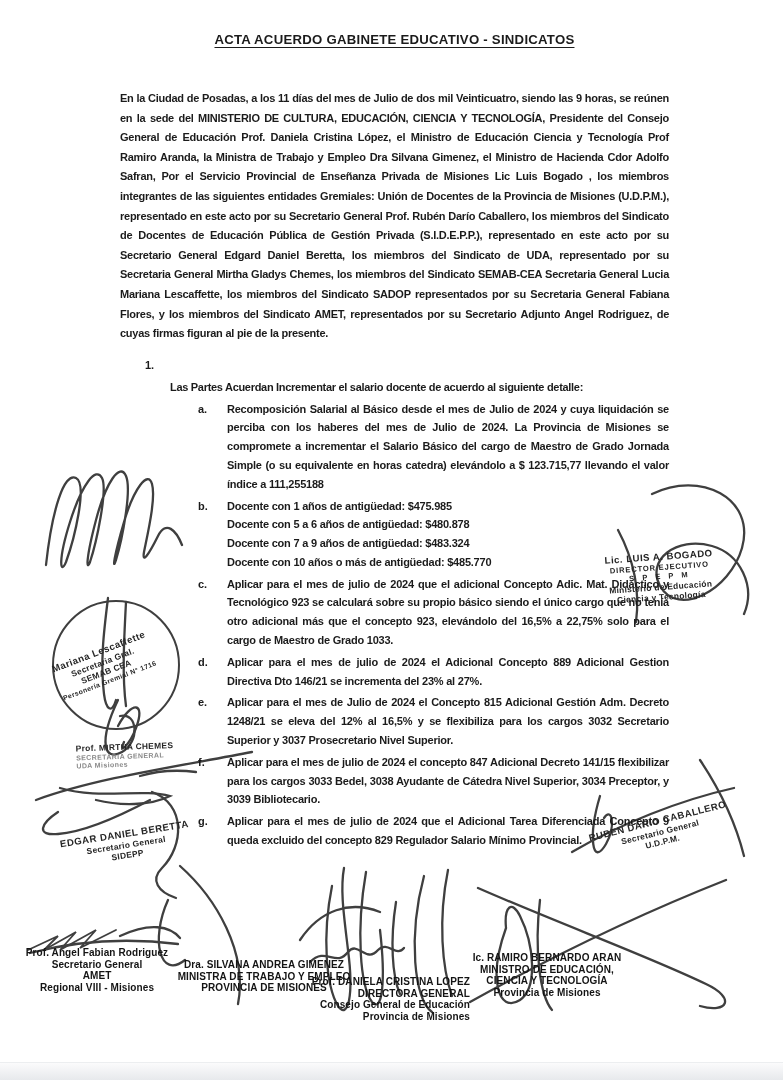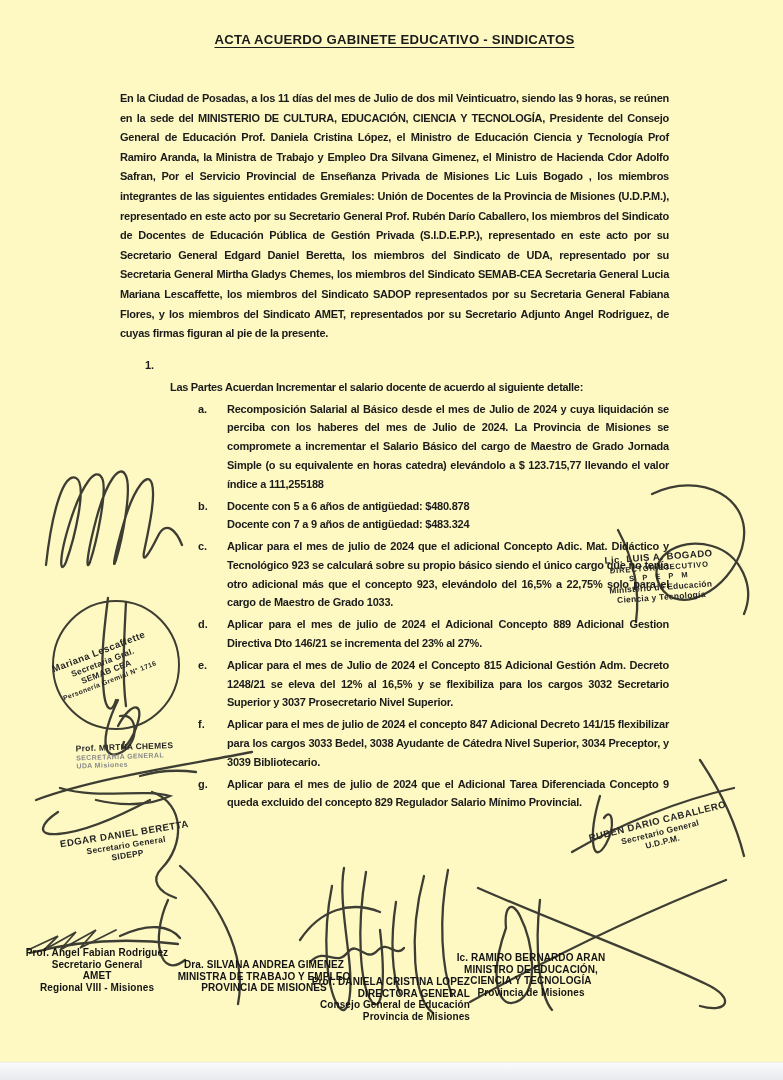--- a/index.html
+++ b/index.html
@@ -1,16 +1,16 @@
 <!DOCTYPE html>
 <html><head>
 <meta charset="utf-8">
 <style>
   html,body{margin:0;padding:0;background:#e9ebee;}
-  .page{position:relative;width:783px;height:1080px;background:#fef9c3;overflow:hidden;
+  .page{position:relative;width:783px;height:1080px;background:#ffffff;overflow:hidden;
         font-family:"Liberation Sans",sans-serif;color:#1b1b1b;}
   .doc{position:absolute;left:120px;top:32px;width:549px;}
   .title{text-align:center;font-weight:700;font-size:13.2px;letter-spacing:.25px;
          text-decoration:underline;text-underline-offset:3px;margin-bottom:42px;}
   .intro{font-size:11px;font-weight:700;line-height:19.6px;text-align:justify;
          letter-spacing:-.25px;margin:0 0 12px 0;}
   .l1{display:flex;padding-left:25px;font-size:11px;font-weight:700;line-height:18.8px;}
   .l1-num{width:25px;flex:none;}
   .l1-body{flex:1;}
   .l1-heading{letter-spacing:-.3px;margin-top:22px;}
@@ -30,21 +30,21 @@
   .s-sm{font-size:7.6px;letter-spacing:.8px;}
   .s-sp{font-size:7.6px;letter-spacing:3px;}
   .s-blur{color:#8a8a8a;font-size:7px;letter-spacing:.4px;}
   .s-tiny{font-size:6.8px;letter-spacing:.4px;}
   
   .sigblock{position:absolute;text-align:center;font-weight:700;font-size:10px;
             line-height:11.5px;color:#141414;letter-spacing:.1px;}
   .sigblock-amet{left:12px;top:947px;width:170px;}
   .sigblock-gimenez{left:175px;top:947px;width:178px;margin-top:12px;}
   .sigblock-lopez{left:286px;top:976px;width:184px;text-align:right;}
-  .sigblock-aran{left:444px;top:952px;width:174px;}
+  .sigblock-aran{left:460px;top:952px;width:174px;}
   .ink{position:absolute;left:0;top:0;pointer-events:none;}
   .camscanner{position:absolute;left:557px;top:1085px;font-size:15.5px;color:#303030;
               letter-spacing:.2px;font-weight:400;margin-left:12px;}
   .scan-edge{position:absolute;left:0;right:0;bottom:0;height:17px;
              background:linear-gradient(#fbfbfc,#e7e9ec);border-top:1px solid #eceef0;}
 </style>
 </head>
 <body>
 
 <div class="page">
@@ -59,22 +59,24 @@
         <div class="l1-heading">Las Partes Acuerdan Incrementar el salario docente de acuerdo al siguiente detalle:</div>
 
         <div class="sub-item">
           <span class="sub-letter">a.</span>
           <div class="sub-body">Recomposición Salarial al Básico desde el mes de Julio de 2024 y cuya liquidación se perciba con los haberes del mes de Julio de 2024. La Provincia de Misiones se compromete a incrementar el Salario Básico del cargo de Maestro de Grado Jornada Simple (o su equivalente en horas catedra) elevándolo a $ 123.715,77 llevando el valor índice a 111,255188</div>
         </div>
 
         <div class="sub-item">
           <span class="sub-letter">b.</span>
           <div class="sub-body">
+            <div class="b-line">Docente con 1 años de antigüedad: $475.985</div>
             <div class="b-line">Docente con 5 a 6 años de antigüedad: $480.878</div>
             <div class="b-line">Docente con 7 a 9 años de antigüedad: $483.324</div>
+            <div class="b-line">Docente con 10 años o más de antigüedad: $485.770</div>
           </div>
         </div>
 
         <div class="sub-item">
           <span class="sub-letter">c.</span>
           <div class="sub-body">Aplicar para el mes de julio de 2024 que el adicional Concepto Adic. Mat. Didáctico y Tecnológico 923 se calculará sobre su propio básico siendo el único cargo que no tenía otro adicional más que el concepto 923, elevándolo del 16,5% a 22,75% solo para el cargo de Maestro de Grado 1033.</div>
         </div>
 
         <div class="sub-item">
           <span class="sub-letter">d.</span>

